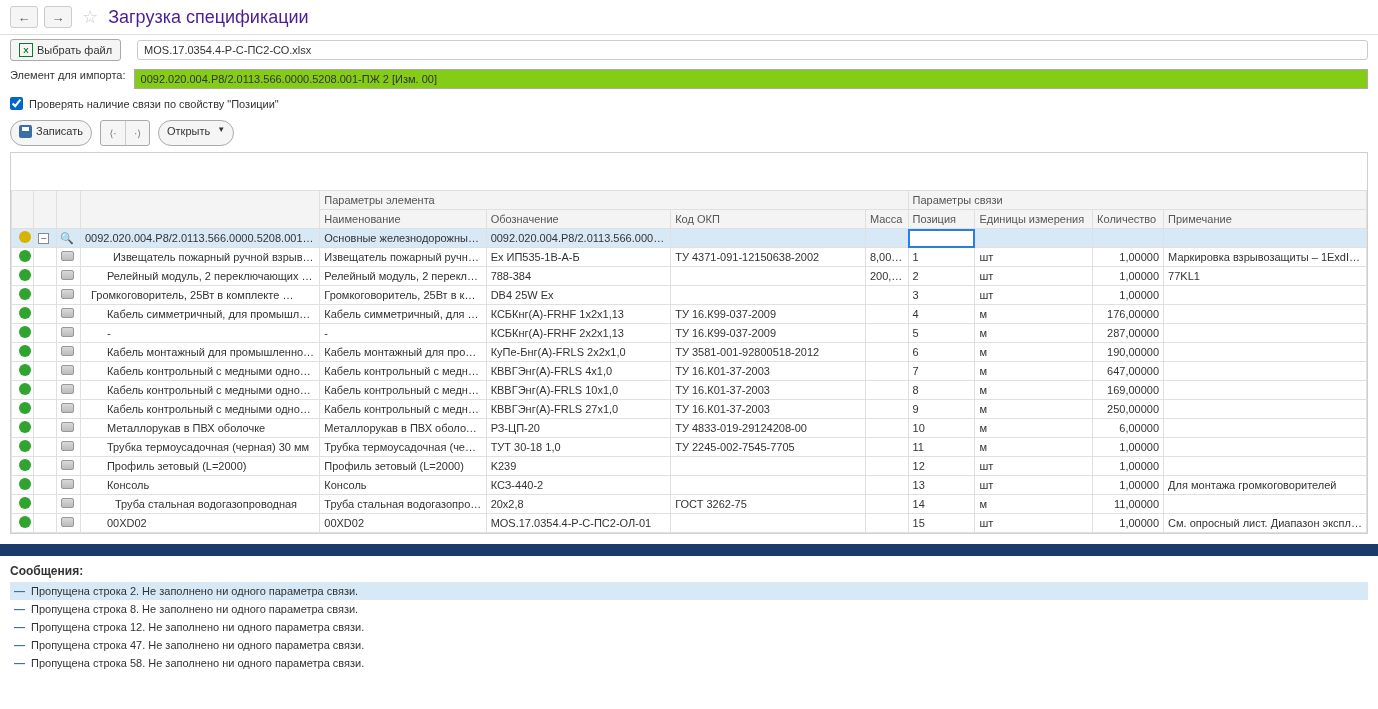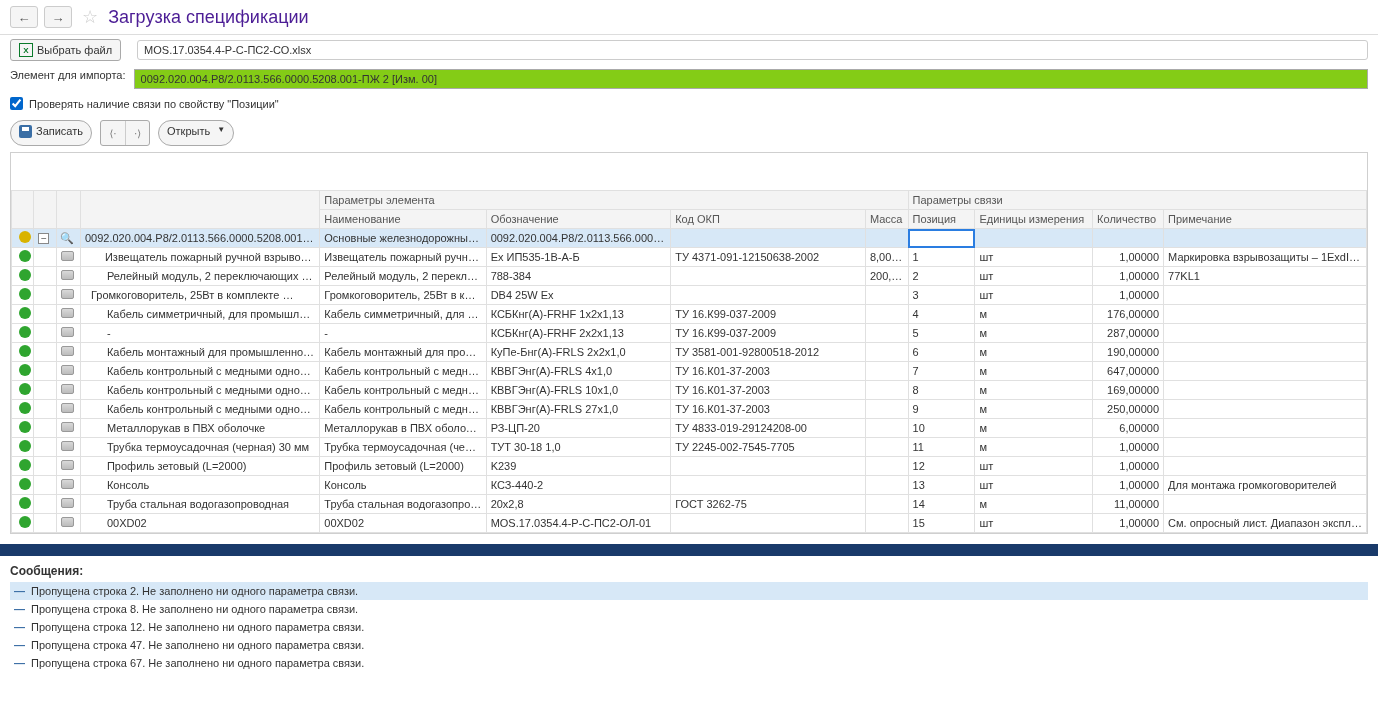--- a/index.html
+++ b/index.html
@@ -159,21 +159,21 @@
           <td class="num"></td>
           <td class="cell-active"></td>
           <td></td>
           <td class="num"></td>
           <td></td>
         </tr>
         <tr>
           <td><span class="circle-green"></span></td>
           <td></td>
           <td><span class="db-icon"></span></td>
-          <td style="padding-left:24px">Извещатель пожарный ручной взрыво…</td>
+          <td style="padding-left:32px">Извещатель пожарный ручной взрыво…</td>
           <td>Извещатель пожарный ручно…</td>
           <td>Ех ИП535-1В-А-Б</td>
           <td>ТУ 4371-091-12150638-2002</td>
           <td class="num">8,000…</td>
           <td>1</td>
           <td>шт</td>
           <td class="num">1,00000</td>
           <td>Маркировка взрывозащиты – 1ExdIICT6. С…</td>
         </tr>
         <tr>
@@ -341,21 +341,21 @@
           <td class="num"></td>
           <td>13</td>
           <td>шт</td>
           <td class="num">1,00000</td>
           <td>Для монтажа громкоговорителей</td>
         </tr>
         <tr>
           <td><span class="circle-green"></span></td>
           <td></td>
           <td><span class="db-icon"></span></td>
-          <td style="padding-left:26px">Труба стальная водогазопроводная</td>
+          <td style="padding-left:34px">Труба стальная водогазопроводная</td>
           <td>Труба стальная водогазопров…</td>
           <td>20x2,8</td>
           <td>ГОСТ 3262-75</td>
           <td class="num"></td>
           <td>14</td>
           <td>м</td>
           <td class="num">11,00000</td>
           <td></td>
         </tr>
         <tr>
@@ -391,15 +391,15 @@
     <div class="msg">
       <span class="dash">—</span>
       <span>Пропущена строка 12. Не заполнено ни одного параметра связи.</span>
     </div>
     <div class="msg">
       <span class="dash">—</span>
       <span>Пропущена строка 47. Не заполнено ни одного параметра связи.</span>
     </div>
     <div class="msg">
       <span class="dash">—</span>
-      <span>Пропущена строка 67. Не заполнено ни одного параметра связи.</span>
+      <span>Пропущена строка 58. Не заполнено ни одного параметра связи.</span>
     </div>
   </div>
 
 </body></html>

